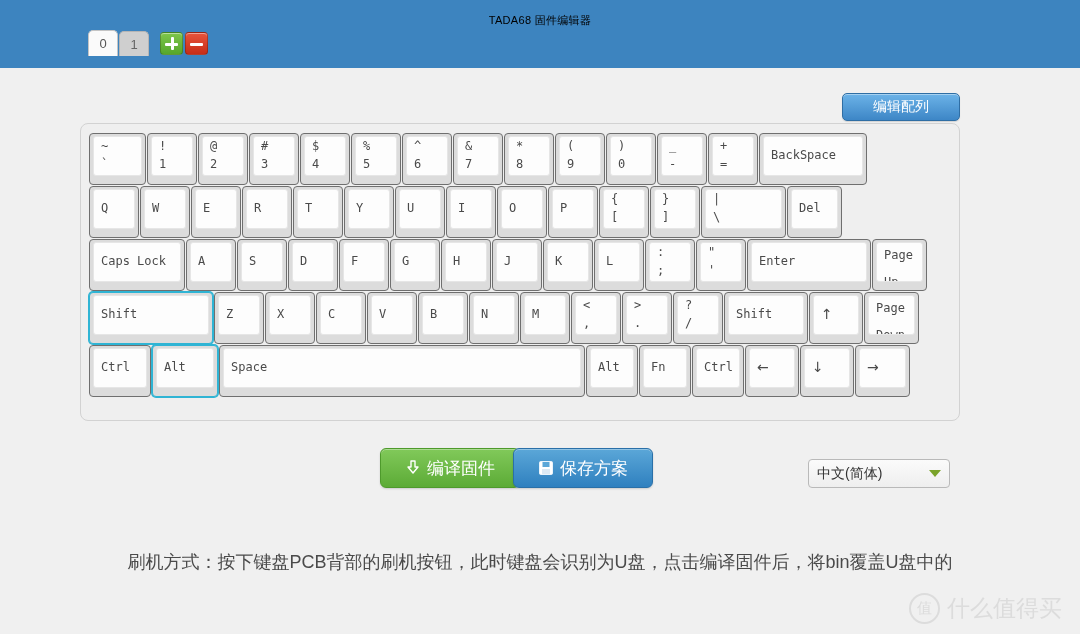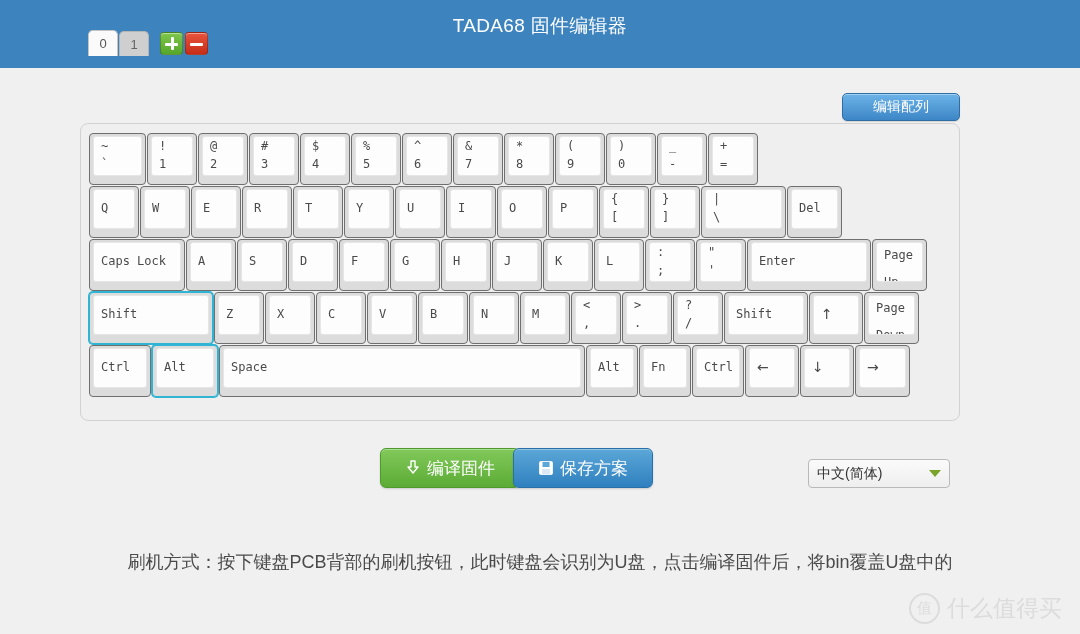--- a/index.html
+++ b/index.html
@@ -19,22 +19,22 @@
   .header {
     height: 68px;
     background: #3d84bf;
     display: flex;
     align-items: flex-start;
     justify-content: center;
     box-sizing: border-box;
     padding-top: 13px;
   }
   .header-title {
-    color: #ffffff;
-    font-size: 19px;
+    color: #000000;
+    font-size: 11px;
     letter-spacing: 0.3px;
     font-family: "Liberation Sans", sans-serif;
   }
   .tabrow {
     position: absolute;
     left: 88px;
     top: 30px;
     display: flex;
     align-items: flex-end;
     height: 26px;
@@ -409,20 +409,25 @@
         <div class="key" style="width: 50px;">
           <div class="cap">
             <span class="legend-top">_</span>
             <span class="legend-bot">-</span>
           </div>
         </div>
         <div class="key" style="width: 50px;">
           <div class="cap">
             <span class="legend-top">+</span>
             <span class="legend-bot">=</span>
+          </div>
+        </div>
+        <div class="key" style="width: 108px;">
+          <div class="cap">
+            <span class="legend-single">BackSpace</span>
           </div>
         </div>
       </div>
       <div class="kb-row">
         <div class="key" style="width: 50px;">
           <div class="cap">
             <span class="legend-single">Q</span>
           </div>
         </div>
         <div class="key" style="width: 50px;">

